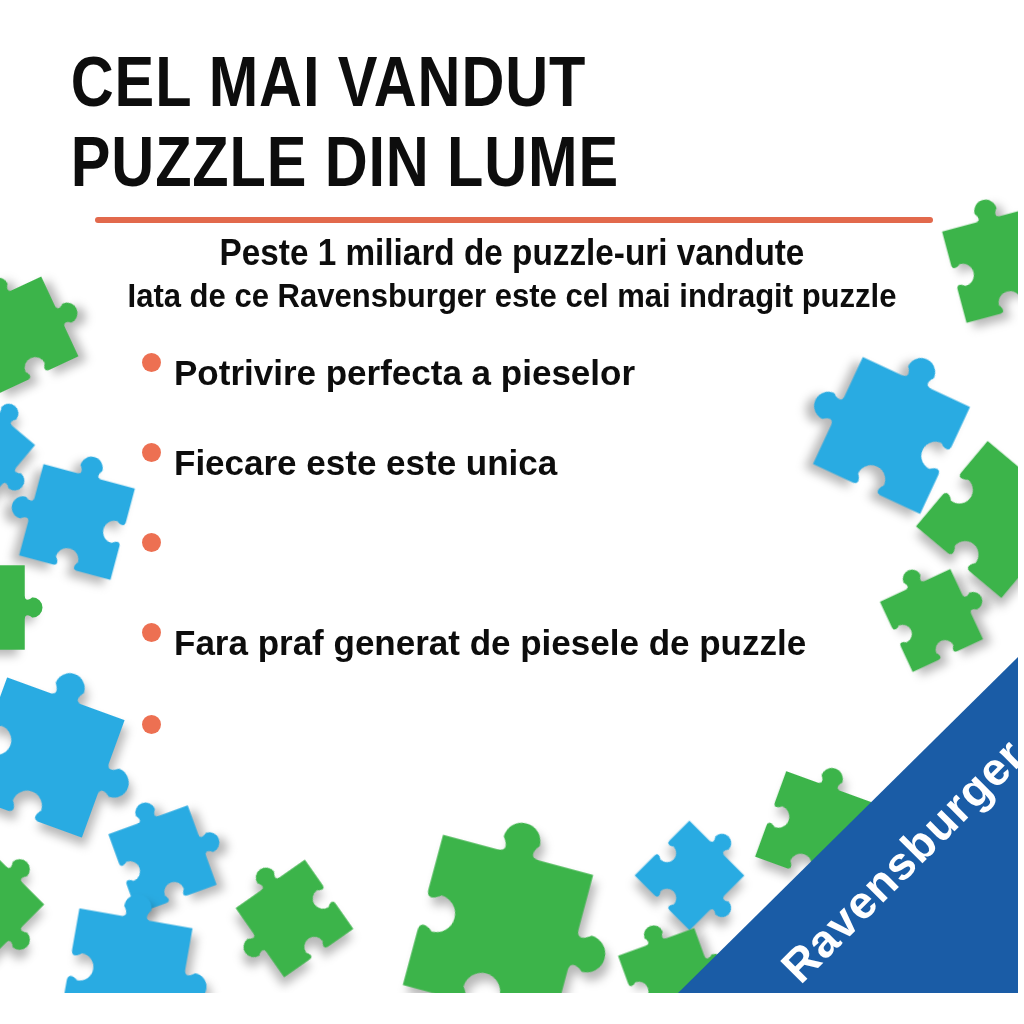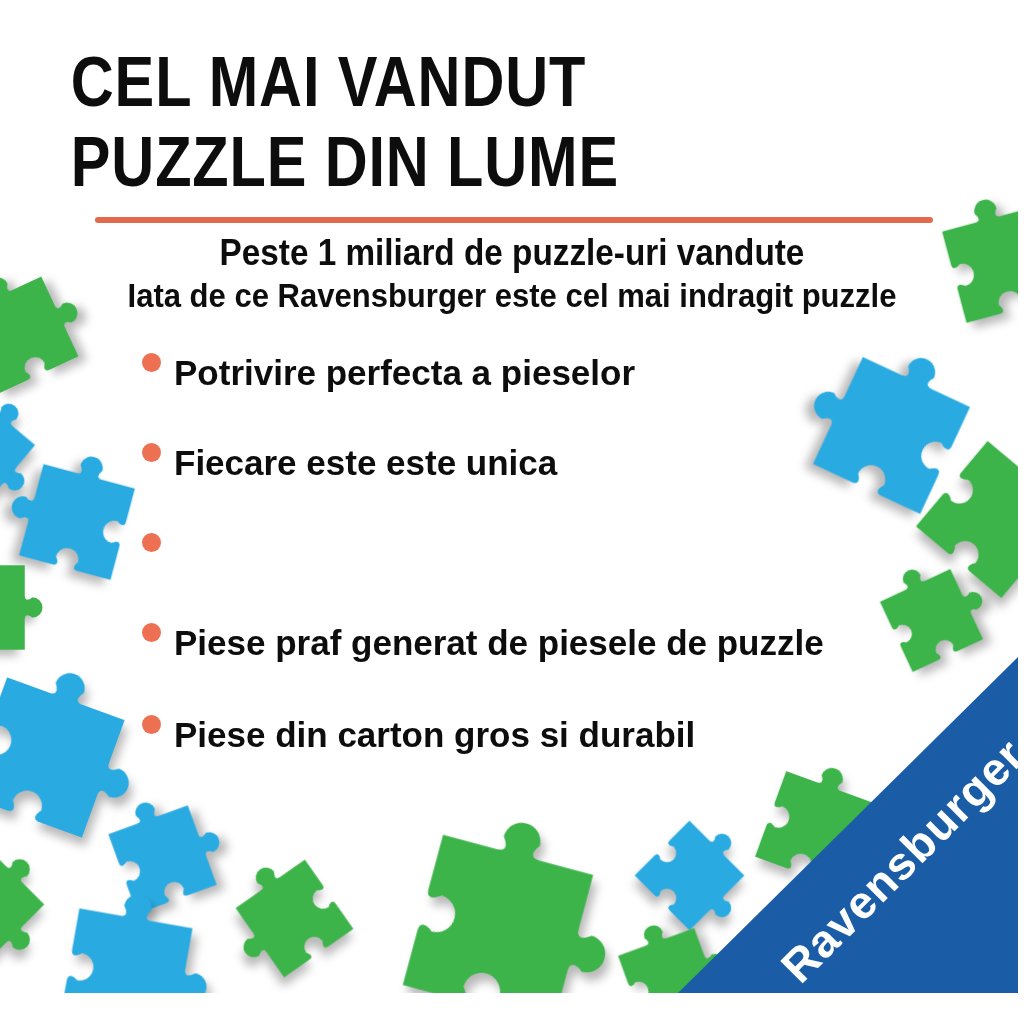--- a/index.html
+++ b/index.html
@@ -155,21 +155,20 @@
     </div>
     <div class="bullet-row">
       <span class="bullet-dot" style="background: rgb(237, 112, 82);"></span>
       <span class="bullet-label">Fiecare este este unica</span>
     </div>
     <div class="bullet-row">
       <span class="bullet-dot" style="background: rgb(237, 112, 82);"></span>
     </div>
     <div class="bullet-row">
       <span class="bullet-dot" style="background: rgb(237, 112, 82);"></span>
-      <span class="bullet-label">Piese praf generat de piesele de puzzle</span>
+      <span class="bullet-label">Fara praf generat de piesele de puzzle</span>
     </div>
     <div class="bullet-row">
       <span class="bullet-dot" style="background: rgb(237, 112, 82);"></span>
-      <span class="bullet-label">Piese din carton gros si durabil</span>
     </div>
   </div>
 
 </div>
 
 </body></html>

